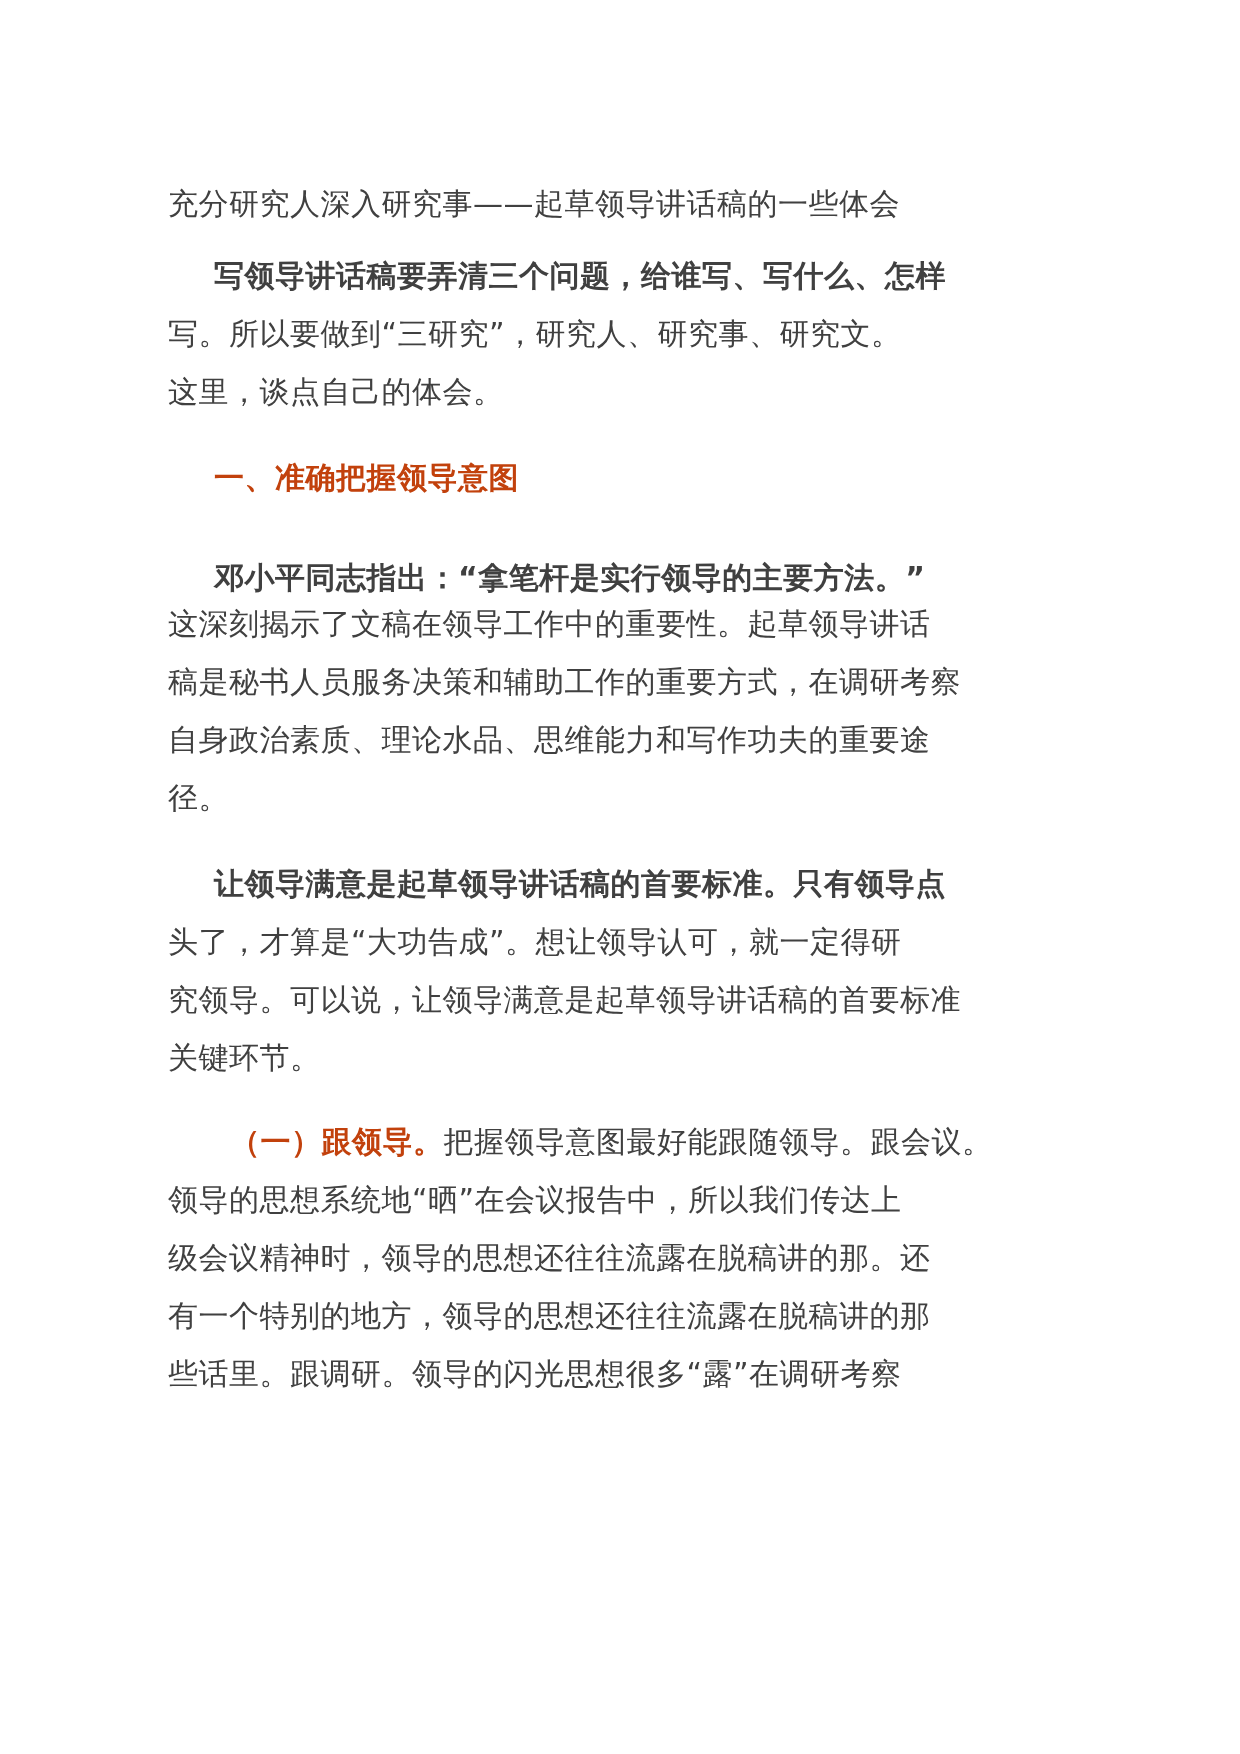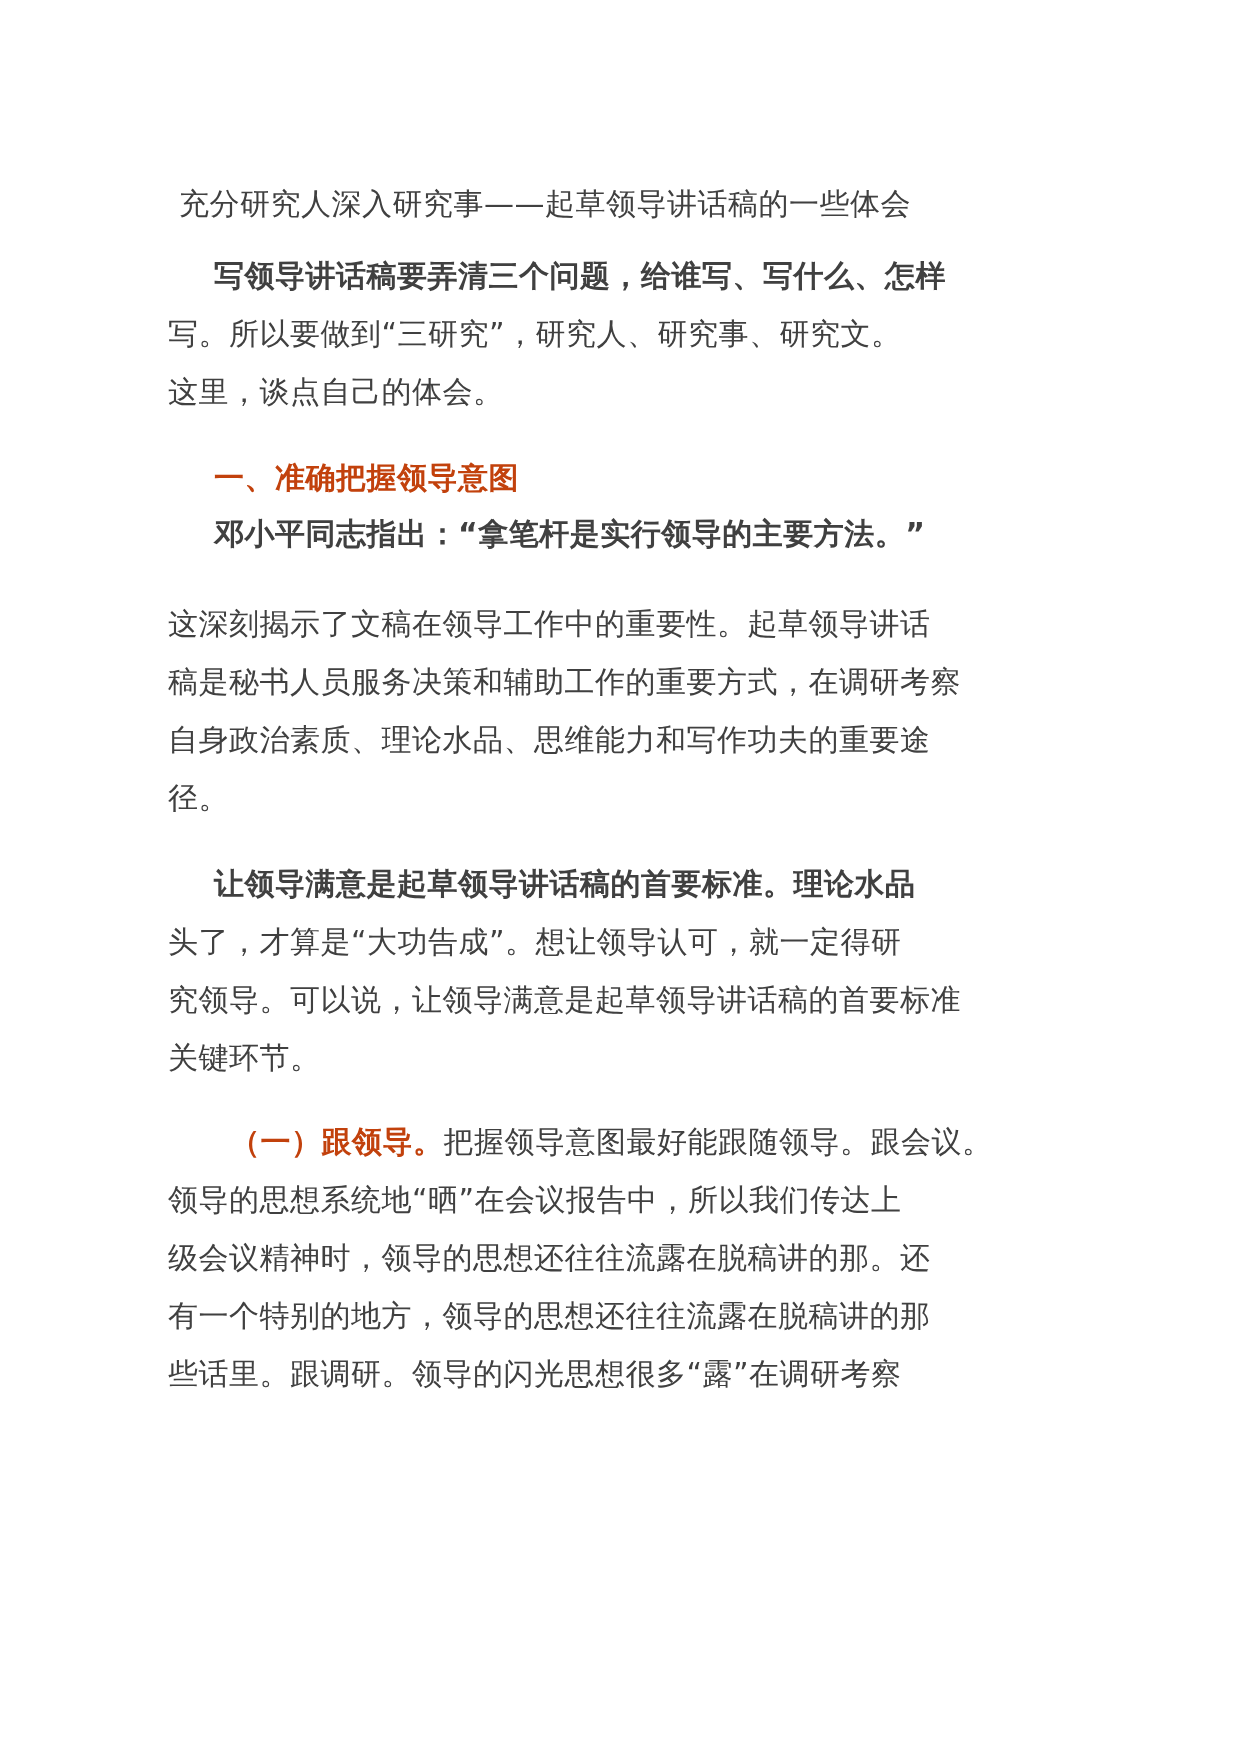--- a/index.html
+++ b/index.html
@@ -1,43 +1,43 @@
 <!DOCTYPE html>
 <html><head>
   <meta charset="utf-8">
   <style>
     html, body { margin:0; padding:0; background:#ffffff; }
     body { width:1240px; height:1754px; position:relative; overflow:hidden;
       font-family:"DejaVu Sans", "Liberation Sans", sans-serif; color:#404040; }
     .page { position:absolute; left:168px; top:0; width:780px; }
     .line { position:absolute; left:0; white-space:nowrap; font-size:30px; line-height:40px; letter-spacing:0.5px; }
-    .title { font-size:30px;margin-left:11px; }
+    .title { font-size:30px; }
     .indent { padding-left:46px;font-weight:bold; }
     .indent2 { padding-left:62px; }
     .bold { font-weight:bold; color:#c2410c; }
   </style>
 </head>
 <body>
 
 <div class="page">
   <div class="line title" style="top:184px">充分研究人深入研究事——起草领导讲话稿的一些体会</div>
 
   <div class="line indent" style="top:256px">写领导讲话稿要弄清三个问题，给谁写、写什么、怎样</div>
   <div class="line" style="top:314px">写。所以要做到“三研究”，研究人、研究事、研究文。</div>
   <div class="line" style="top:372px">这里，谈点自己的体会。</div>
 
   <div class="line indent bold" style="top:458px">一、准确把握领导意图</div>
 
-  <div class="line indent" style="top:514px">邓小平同志指出：“拿笔杆是实行领导的主要方法。”</div>
+  <div class="line indent" style="top:558px">邓小平同志指出：“拿笔杆是实行领导的主要方法。”</div>
   <div class="line" style="top:604px">这深刻揭示了文稿在领导工作中的重要性。起草领导讲话</div>
   <div class="line" style="top:662px">稿是秘书人员服务决策和辅助工作的重要方式，在调研考察</div>
   <div class="line" style="top:720px">自身政治素质、理论水品、思维能力和写作功夫的重要途</div>
   <div class="line" style="top:778px">径。</div>
 
-  <div class="line indent" style="top:864px">让领导满意是起草领导讲话稿的首要标准。理论水品</div>
+  <div class="line indent" style="top:864px">让领导满意是起草领导讲话稿的首要标准。只有领导点</div>
   <div class="line" style="top:922px">头了，才算是“大功告成”。想让领导认可，就一定得研</div>
   <div class="line" style="top:980px">究领导。可以说，让领导满意是起草领导讲话稿的首要标准</div>
   <div class="line" style="top:1038px">关键环节。</div>
 
   <div class="line indent2" style="top:1122px">
     <span class="bold">（一）跟领导。</span><span>把握领导意图最好能跟随领导。跟会议。</span>
   </div>
   <div class="line" style="top:1180px">领导的思想系统地“晒”在会议报告中，所以我们传达上</div>
   <div class="line" style="top:1238px">级会议精神时，领导的思想还往往流露在脱稿讲的那。还</div>
   <div class="line" style="top:1296px">有一个特别的地方，领导的思想还往往流露在脱稿讲的那</div>

